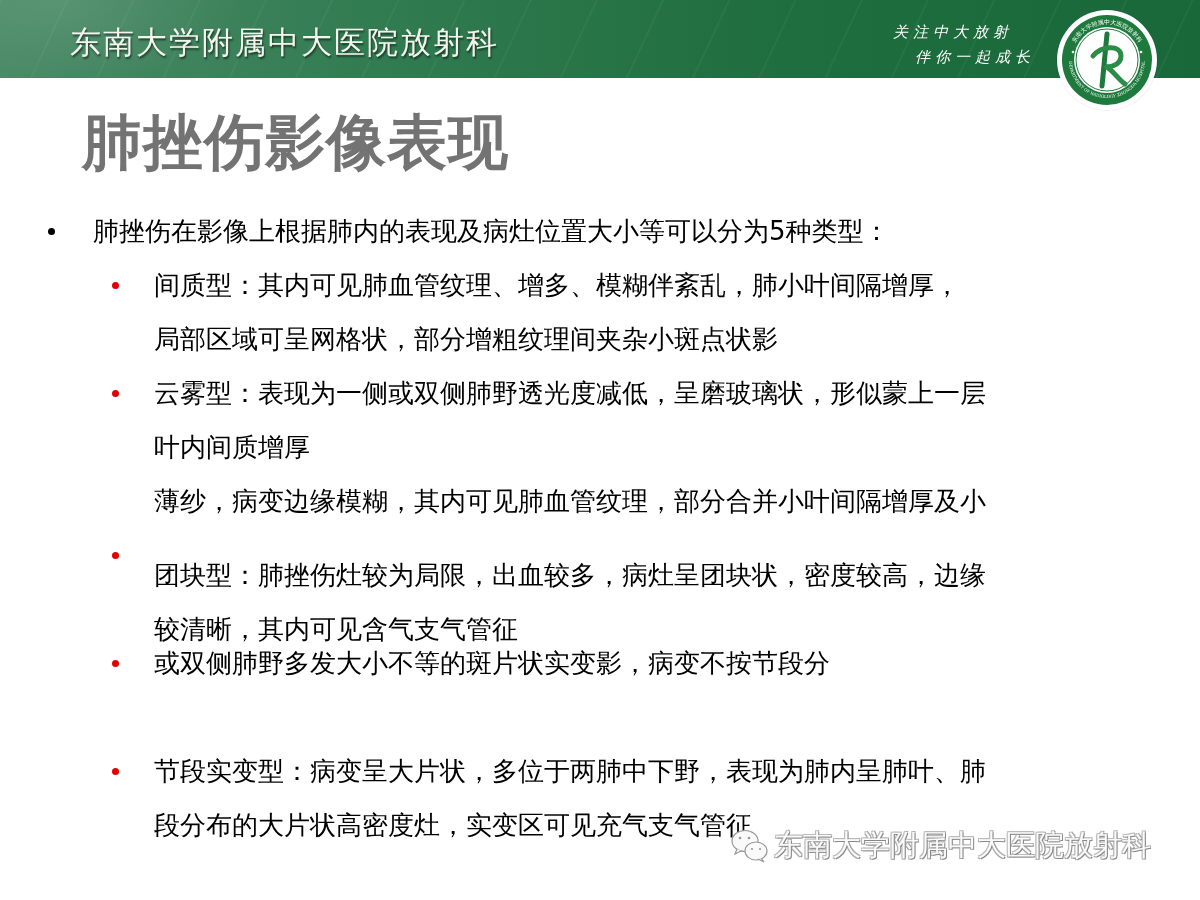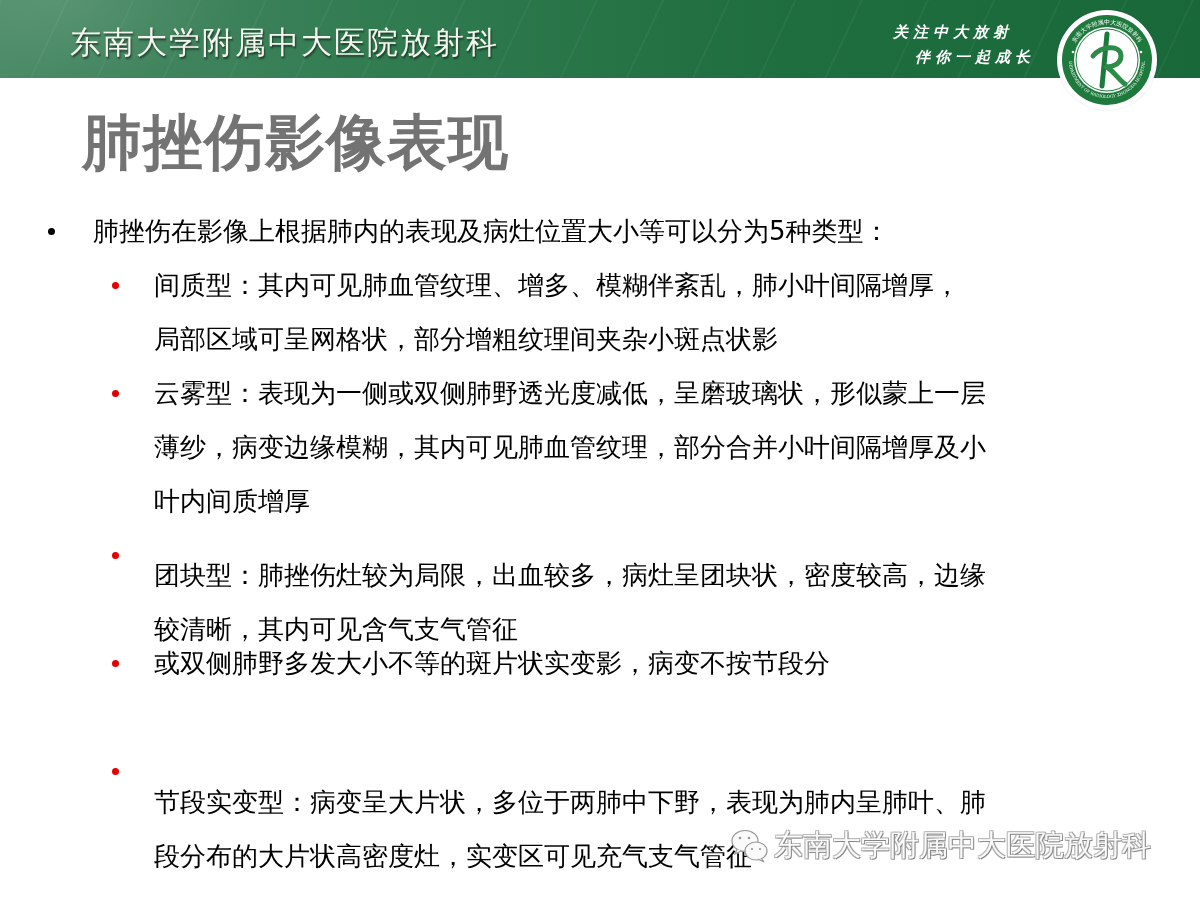--- a/index.html
+++ b/index.html
@@ -25,21 +25,20 @@
     font-family: "DejaVu Serif", "Liberation Serif", serif;
     font-size: 31px; letter-spacing: 2px; color: #f4f4ee;
     text-shadow: 1px 2px 2px rgba(0,0,0,0.55);
     white-space: nowrap;
   }
   .slogan {
     position: absolute; left: 893px; top: 20px;
     font-family: "DejaVu Serif", "Liberation Serif", serif;
     font-style: italic; color: #ffffff; font-size: 15px; letter-spacing: 5px;
     line-height: 25px;
-    font-weight: bold;
   }
   .slogan .l2 { display: block; padding-left: 22px; }
   .logo {
     position: absolute; left: 1057px; top: 10px; width: 100px; height: 100px;
     border-radius: 50%; background: #fff; z-index: 3;
     box-shadow: 0 0 0 1px rgba(0,0,0,0.05);
   }
   .logo svg { width: 100px; height: 100px; display: block; }
   .slide-title {
     position: absolute; left: 82px; top: 103px;
@@ -113,37 +112,37 @@
 
   <span class="bullet2" style="top:78px"></span>
   <div class="sub" style="top:54px">
     <span class="line"><span class="label">间质型：</span><span>其内可见肺血管纹理、增多、模糊伴紊乱，肺小叶间隔增厚，</span></span>
     <span class="line">局部区域可呈网格状，部分增粗纹理间夹杂小斑点状影</span>
   </div>
 
   <span class="bullet2" style="top:186px"></span>
   <div class="sub" style="top:162px">
     <span class="line"><span class="label">云雾型：</span><span>表现为一侧或双侧肺野透光度减低，呈磨玻璃状，形似蒙上一层</span></span>
+    <span class="line">叶内间质增厚</span>
     <span class="line">薄纱，病变边缘模糊，其内可见肺血管纹理，部分合并小叶间隔增厚及小</span>
-    <span class="line">叶内间质增厚</span>
   </div>
 
   <span class="bullet2" style="top:348px"></span>
   <div class="sub" style="top:344px">
     <span class="line"><span class="label">团块型：</span><span>肺挫伤灶较为局限，出血较多，病灶呈团块状，密度较高，边缘</span></span>
     <span class="line">较清晰，其内可见含气支气管征</span>
   </div>
 
   <span class="bullet2" style="top:456px"></span>
   <div class="sub" style="top:432px">
     <span class="line">或双侧肺野多发大小不等的斑片状实变影，病变不按节段分</span>
   </div>
 
   <span class="bullet2" style="top:564px"></span>
-  <div class="sub" style="top:571px">
+  <div class="sub" style="top:540px">
     <span class="line"><span class="label">节段实变型：</span><span>病变呈大片状，多位于两肺中下野，表现为肺内呈肺叶、肺</span></span>
     <span class="line">段分布的大片状高密度灶，实变区可见充气支气管征</span>
   </div>
 </div>
 
 <div class="watermark">
   <svg class="wm-icon" viewBox="0 0 40 38">
     <ellipse cx="15" cy="14" rx="13" ry="10.5" fill="#fafafa" stroke="#999" stroke-width="1.2"></ellipse>
     <path d="M 7 22 L 5 27 L 11 24" fill="#fafafa" stroke="#999" stroke-width="1.2"></path>
     <ellipse cx="26" cy="24" rx="11" ry="9" fill="#fafafa" stroke="#999" stroke-width="1.2"></ellipse>

